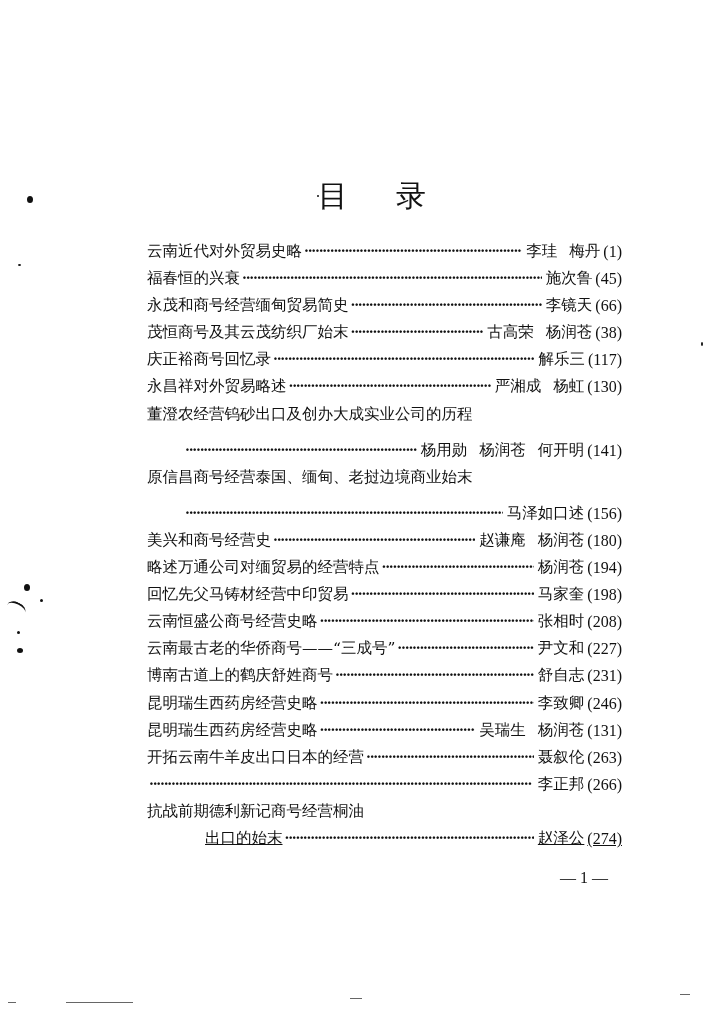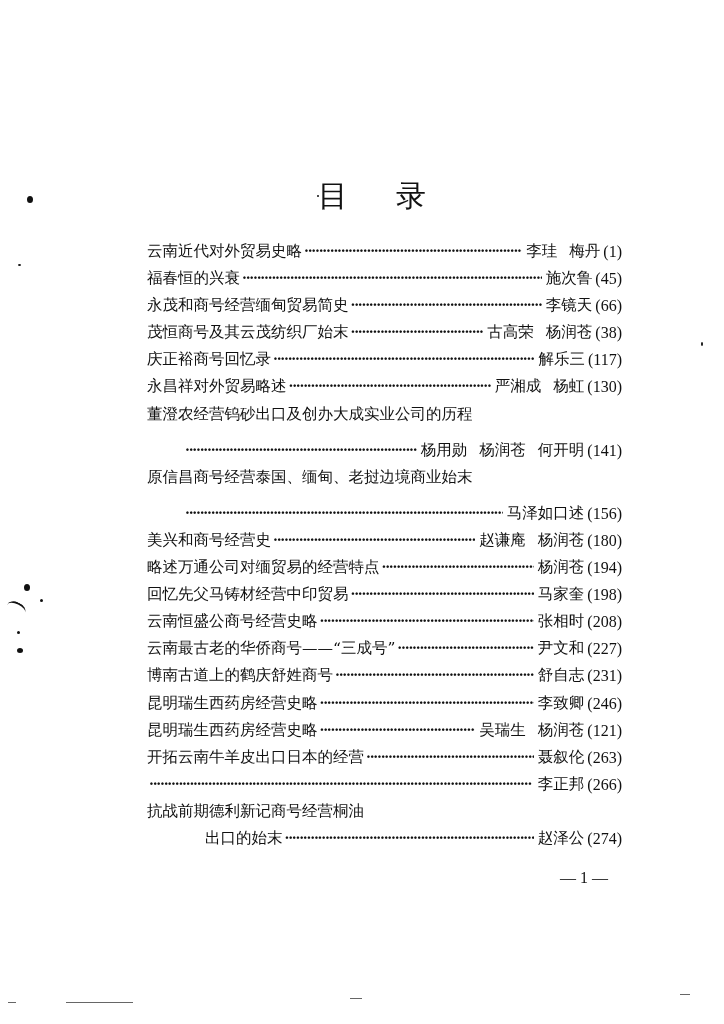--- a/index.html
+++ b/index.html
@@ -34,21 +34,21 @@
     }
     .toc-line {
       height: 27.1px;
       display: flex;
       align-items: flex-start;
       font-size: 15.5px;
       white-space: nowrap;
       line-height: 27px;
     }
     .toc-line.indent { padding-left: 36px; margin-top: 9px; }
-    .toc-line.indent2 { padding-left: 58px; }
+    .toc-line.indent2 { padding-left: 58px; text-decoration: underline; }
     .title-text { flex: 0 0 auto; }
     .leader {
       flex: 1 1 auto;
       overflow: hidden;
       margin: 0 4px 0 2px;
       height: 27px;
       position: relative;
     }
     .leader::before {
       content: "········································································································";
@@ -219,21 +219,21 @@
     <span class="leader"></span>
     <span class="author">李致卿</span>
     <span class="page-ref">(246)</span>
   </div>
 
   <div class="toc-line">
     <span class="title-text">昆明瑞生西药房经营史略</span>
     <span class="leader"></span>
     <span class="author">吴瑞生</span>
     <span class="author">杨润苍</span>
-    <span class="page-ref">(121)</span>
+    <span class="page-ref">(131)</span>
   </div>
 
   <div class="toc-line">
     <span class="title-text">开拓云南牛羊皮出口日本的经营</span>
     <span class="leader"></span>
     <span class="author">聂叙伦</span>
     <span class="page-ref">(263)</span>
   </div>
 
   <div class="toc-line">

